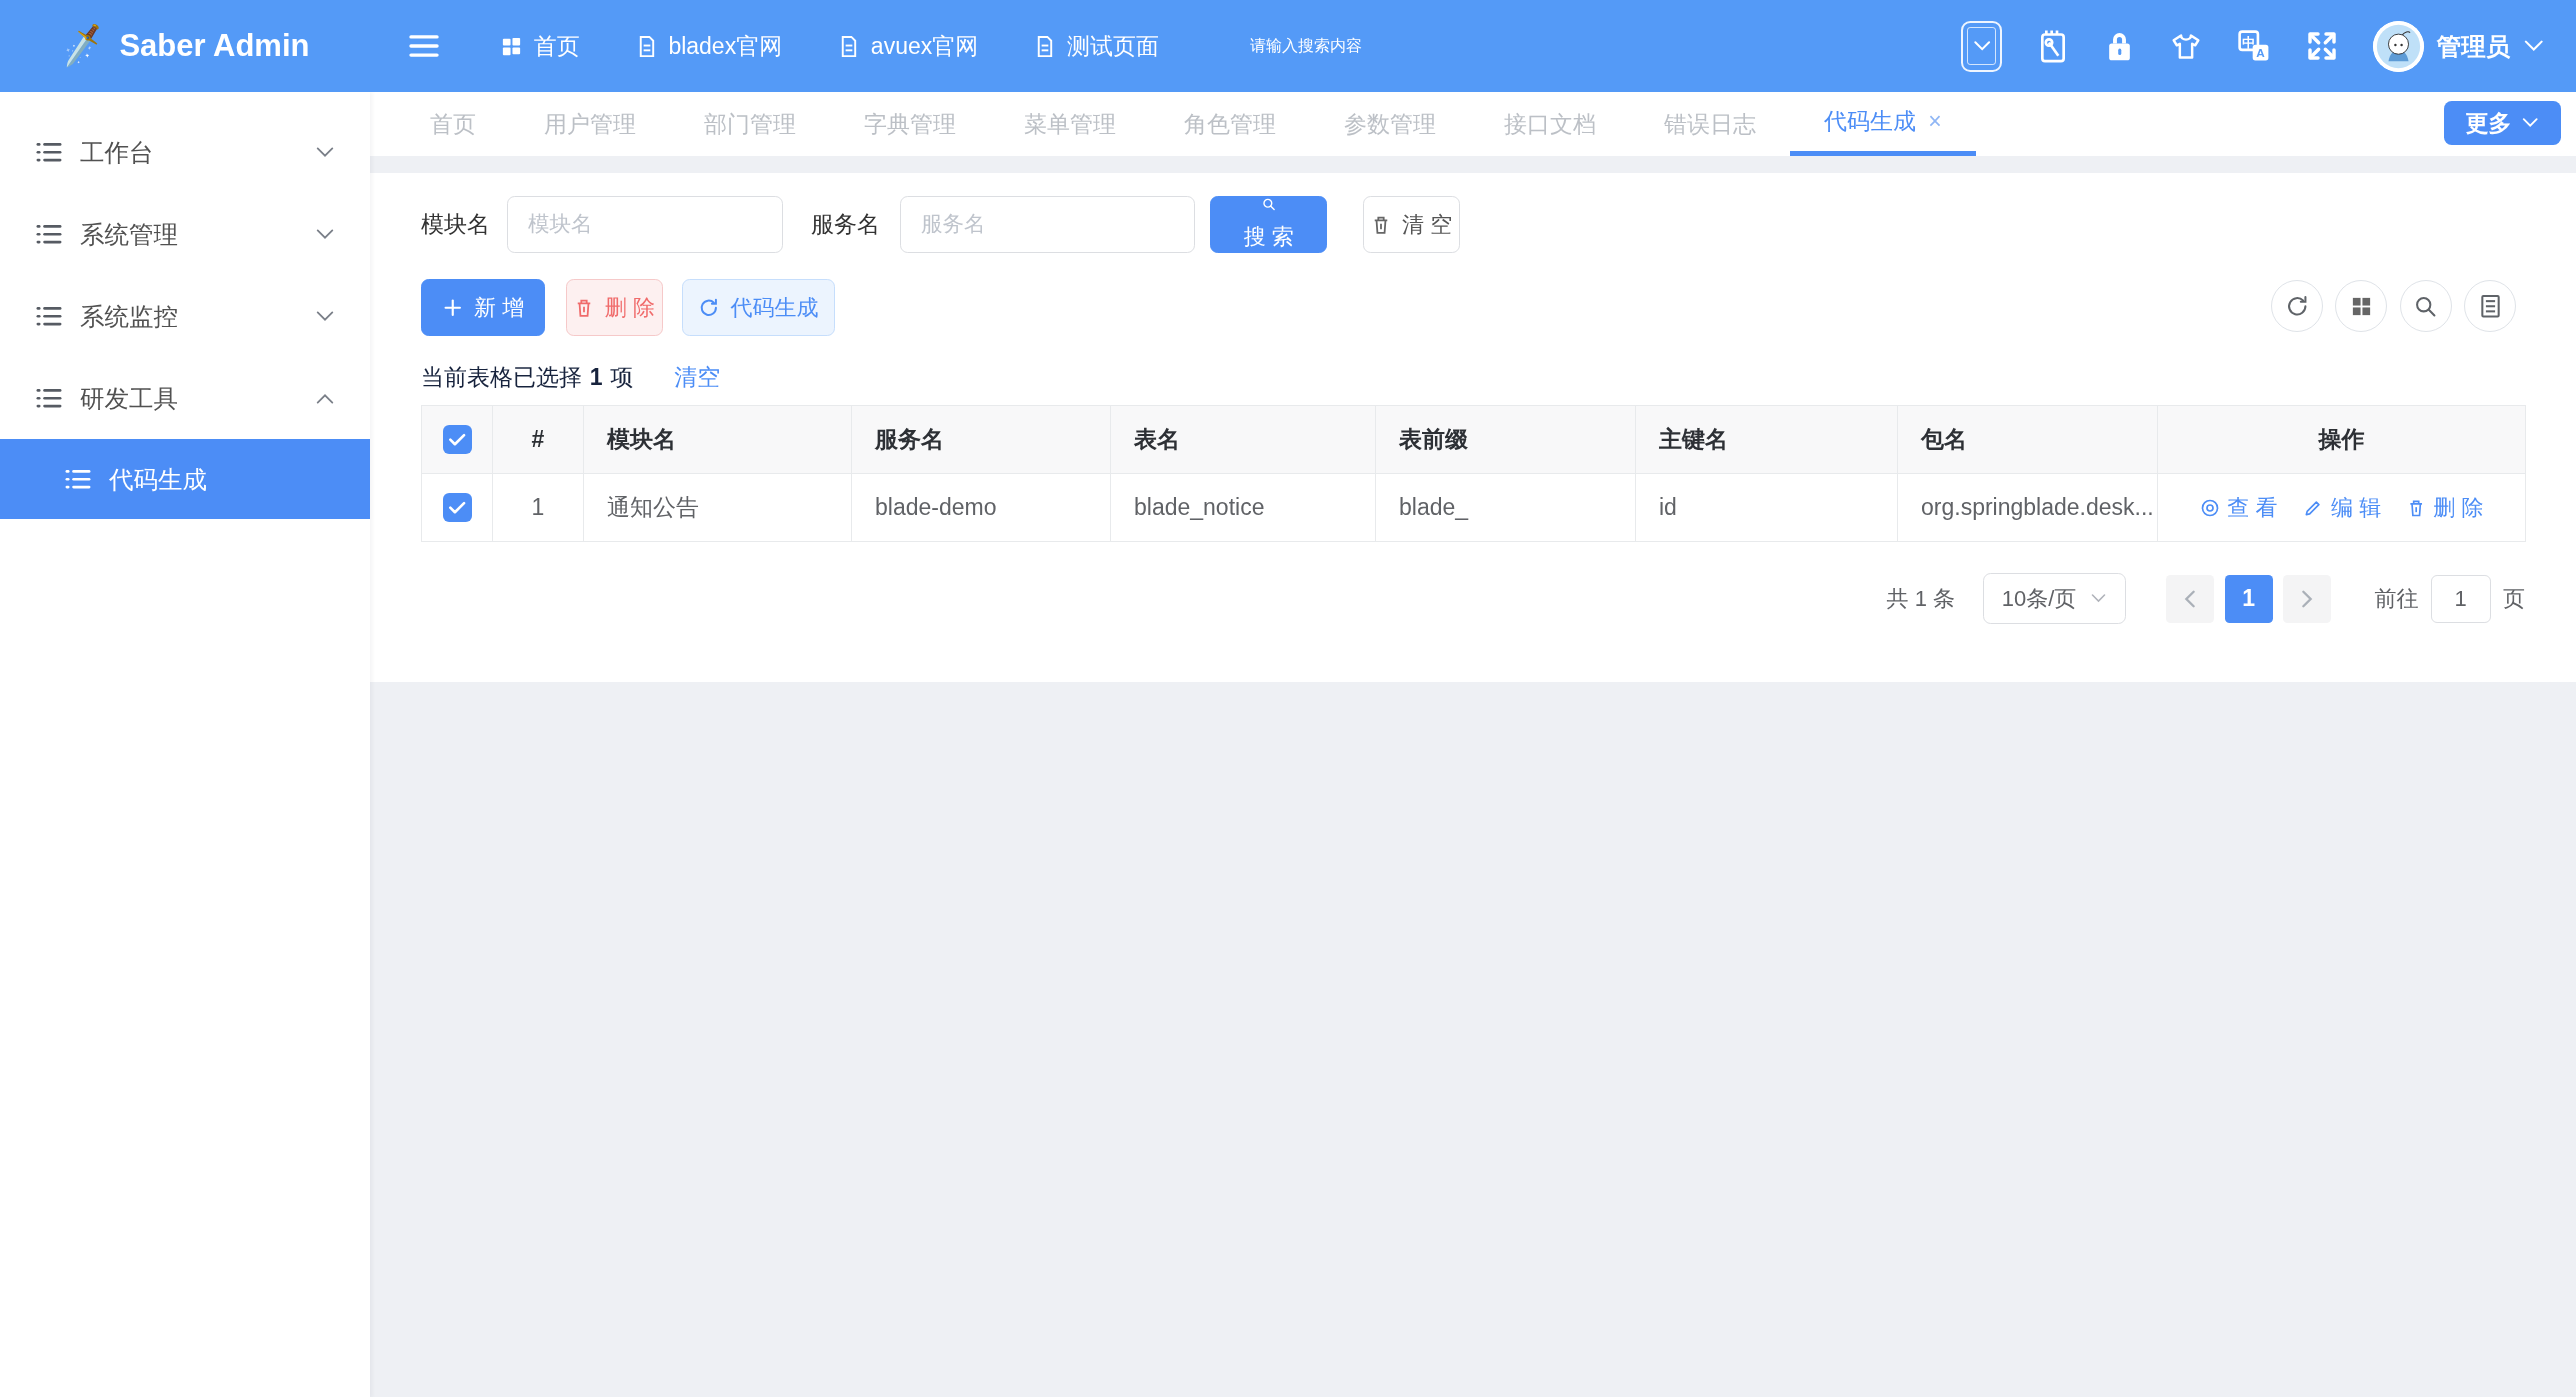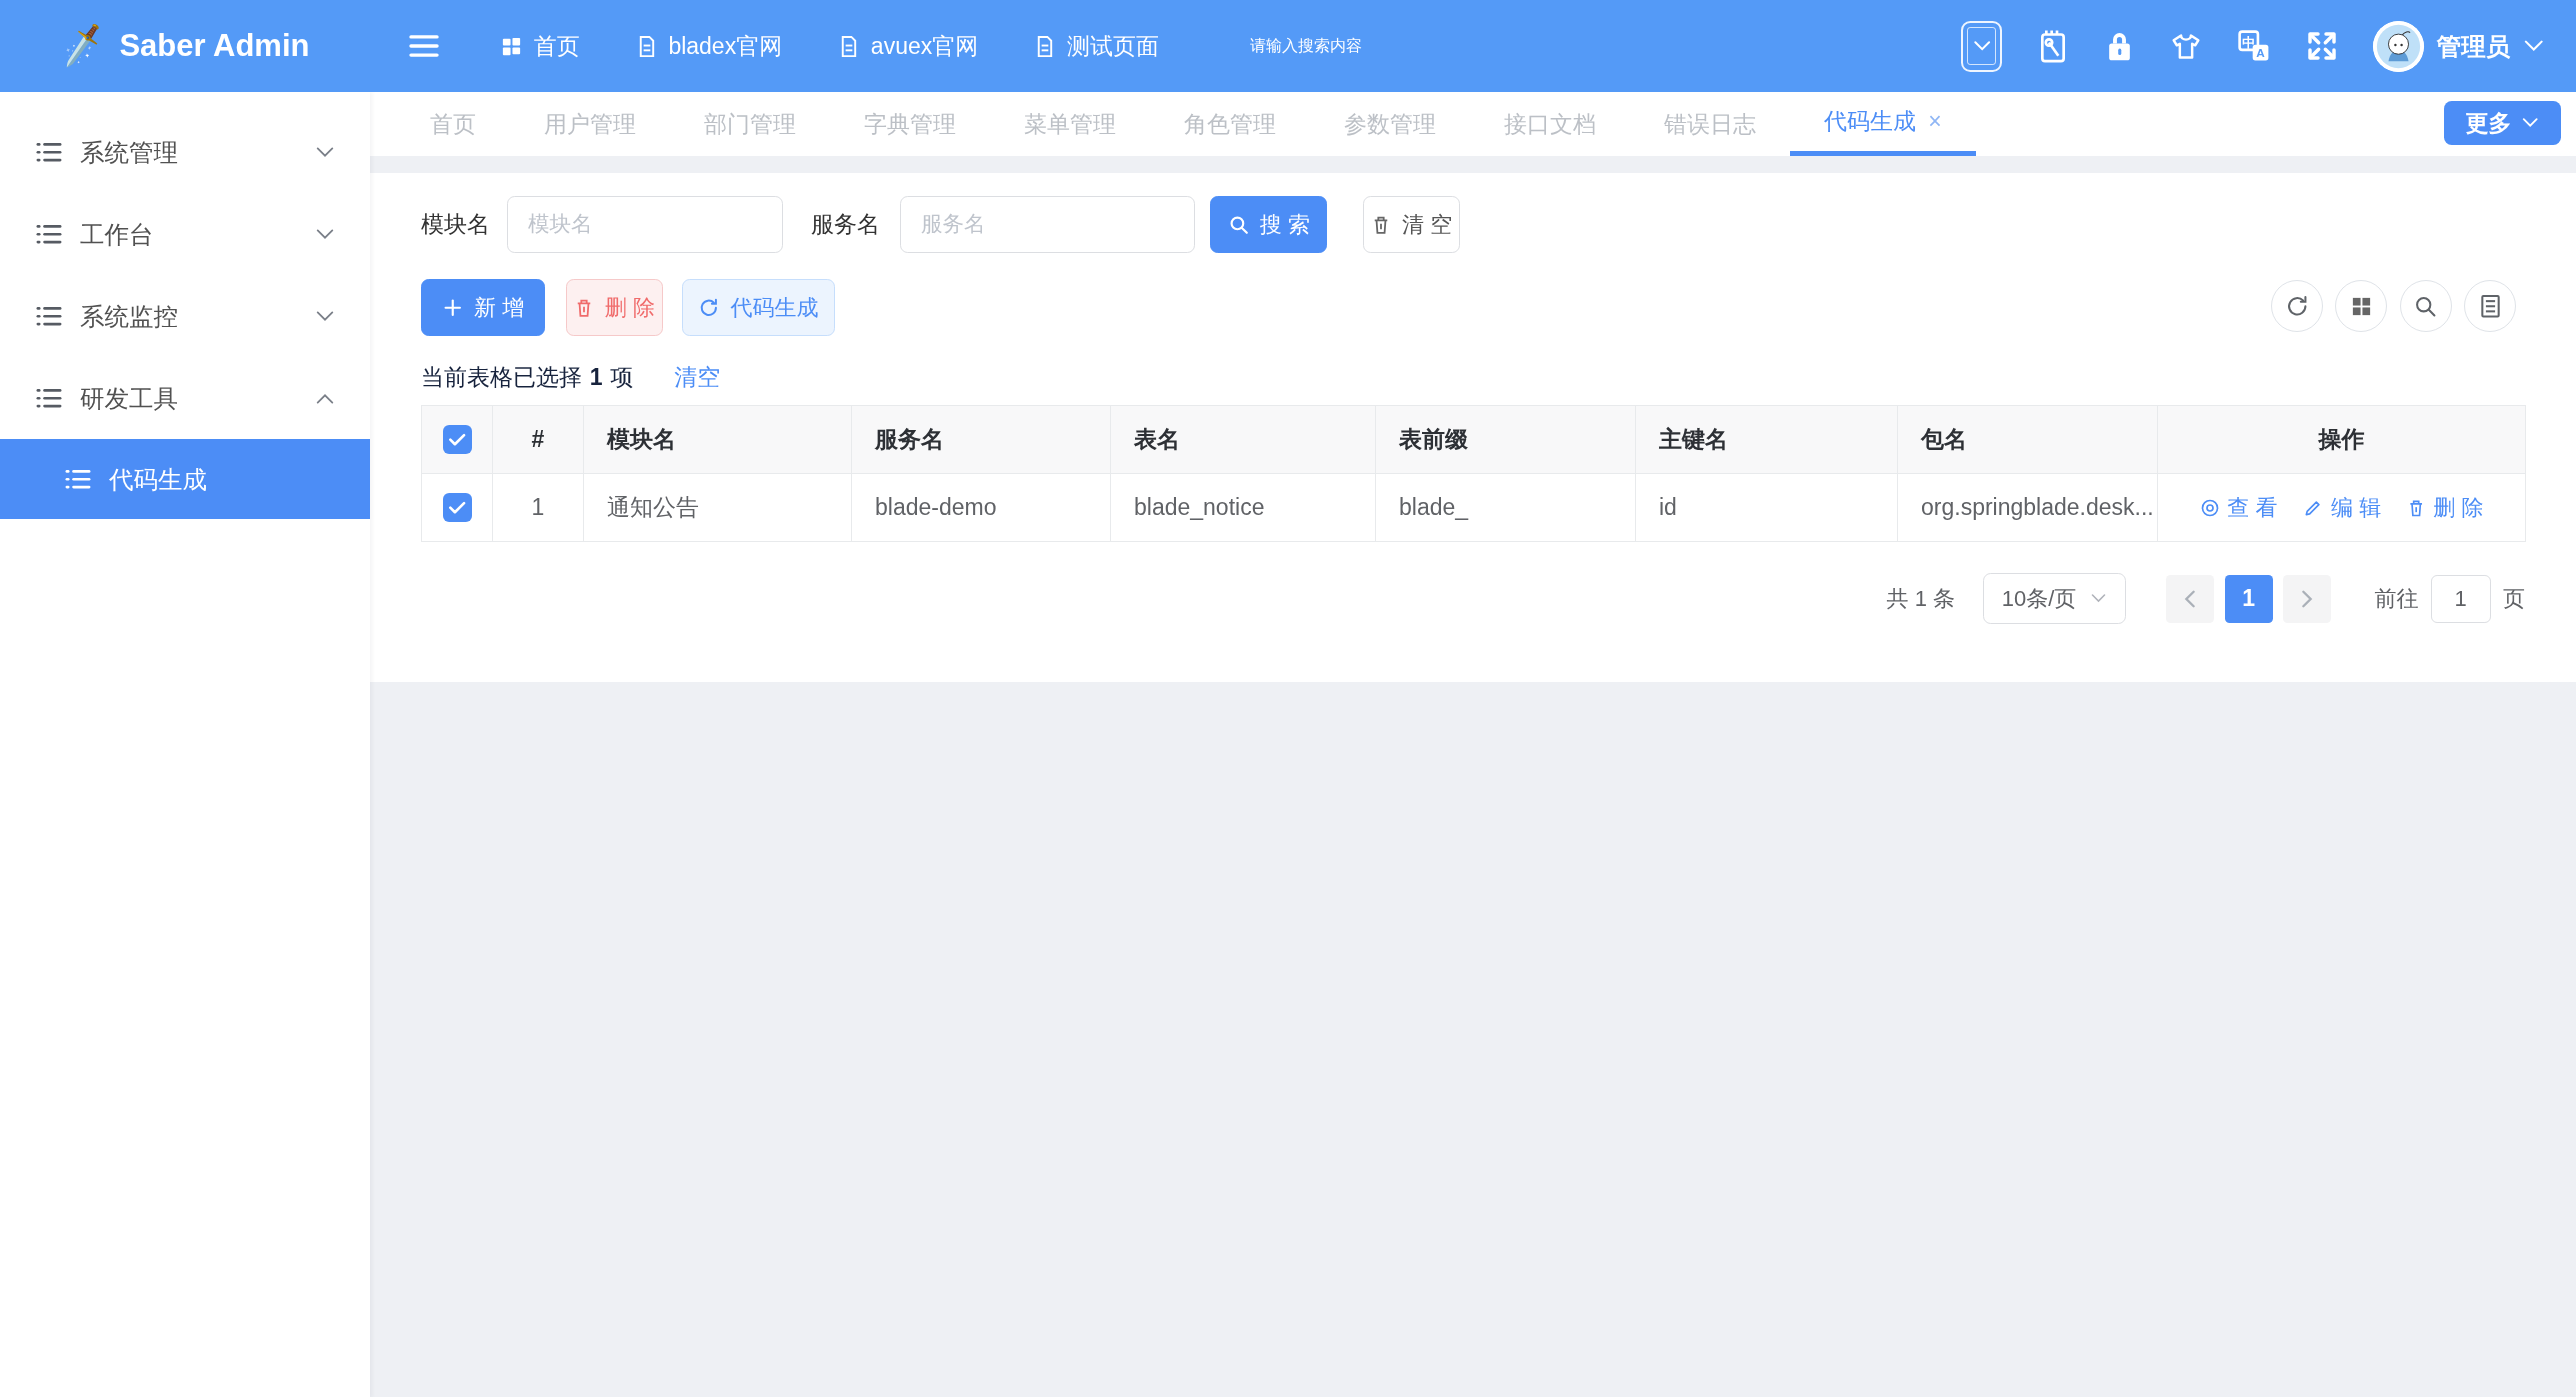--- a/index.html
+++ b/index.html
@@ -83,21 +83,21 @@
   .f-input {
     height:57px; border:1.5px solid #dcdee2; border-radius:7.7px; background:#fff;
     font-size:21.5px; color:#606266; padding:0 20px; outline:none;
     font-family:"Liberation Sans","DejaVu Sans",sans-serif;
   }
   .f-input::placeholder { color:#bfc4cc; }
   .inp-module { width:276px; margin-left:17px; }
   .lab-service { margin-left:28px; }
   .inp-service { width:295px; margin-left:20px; }
   .btn { display:flex; align-items:center; justify-content:center; gap:10.7px; border-radius:7.7px; cursor:pointer; font-size:22px; white-space:nowrap; }
-  .btn-search { margin-left:15.3px; width:117px; height:57px; background:#4c8df6; color:#fff; border:1.5px solid #4c8df6; }
+  .btn-search { margin-left:15.3px; width:117px; height:57px; background:#4c8df6; color:#fff; border:1.5px solid #4c8df6;flex-direction:column; }
   .btn-clear { margin-left:36px; width:97px; height:57px; background:#fff; color:#555; border:1.5px solid #dcdee2; }
 
   
   .actions { position:absolute; left:51px; top:106px; height:57px; display:flex; align-items:center; }
   .btn-add { width:124px; height:57px; background:#4c8df6; color:#fff; border:1.5px solid #4c8df6; font-weight:500; }
   .btn-del { margin-left:21px; width:97px; height:57px; background:#fdf0f0; color:#f06b6b; border:1.5px solid #f6c9c9; font-weight:500; }
   .btn-gen { margin-left:19px; width:153px; height:57px; background:#ecf4fe; color:#4c8df6; border:1.5px solid #c6defc; font-weight:500; }
 
   
   .tool-circles { position:absolute; top:107px; right:60px; display:flex; gap:12.3px; }
@@ -291,39 +291,39 @@
     <span class="list-ico">
       <svg width="28" height="24.5" viewBox="0 0 24 22" fill="none" stroke="currentColor" stroke-width="2.4" stroke-linecap="round">
         <line x1="8" y1="4" x2="22" y2="4"></line>
           <line x1="8" y1="11" x2="22" y2="11"></line>
           <line x1="8" y1="18" x2="22" y2="18"></line>
         <line x1="2" y1="4" x2="3.2" y2="4"></line>
           <line x1="2" y1="11" x2="3.2" y2="11"></line>
           <line x1="2" y1="18" x2="3.2" y2="18"></line>
       </svg>
     </span>
-    <span class="lbl">系统管理</span>
+    <span class="lbl">工作台</span>
     <span class="chev">
       <svg width="20" height="13" viewBox="0 0 24 16" fill="none" stroke="currentColor" stroke-width="2.2" stroke-linecap="round">
           <polyline points="3,3 12,12 21,3"></polyline>
         </svg>
     </span>
   </div>
   <div class="side-item">
     <span class="list-ico">
       <svg width="28" height="24.5" viewBox="0 0 24 22" fill="none" stroke="currentColor" stroke-width="2.4" stroke-linecap="round">
         <line x1="8" y1="4" x2="22" y2="4"></line>
           <line x1="8" y1="11" x2="22" y2="11"></line>
           <line x1="8" y1="18" x2="22" y2="18"></line>
         <line x1="2" y1="4" x2="3.2" y2="4"></line>
           <line x1="2" y1="11" x2="3.2" y2="11"></line>
           <line x1="2" y1="18" x2="3.2" y2="18"></line>
       </svg>
     </span>
-    <span class="lbl">工作台</span>
+    <span class="lbl">系统管理</span>
     <span class="chev">
       <svg width="20" height="13" viewBox="0 0 24 16" fill="none" stroke="currentColor" stroke-width="2.2" stroke-linecap="round">
           <polyline points="3,3 12,12 21,3"></polyline>
         </svg>
     </span>
   </div>
   <div class="side-item">
     <span class="list-ico">
       <svg width="28" height="24.5" viewBox="0 0 24 22" fill="none" stroke="currentColor" stroke-width="2.4" stroke-linecap="round">
         <line x1="8" y1="4" x2="22" y2="4"></line>

